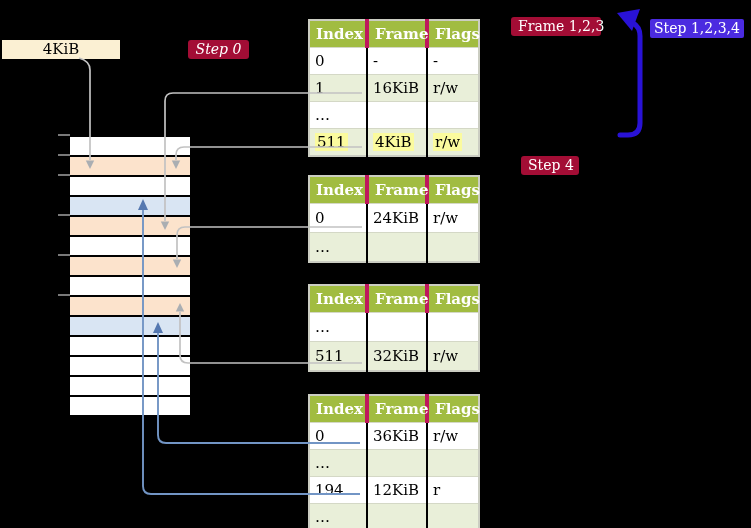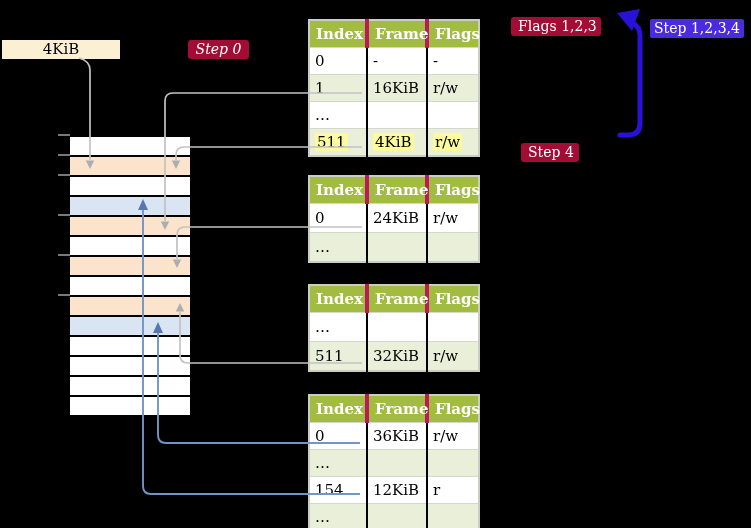--- a/index.html
+++ b/index.html
@@ -15,21 +15,21 @@
   }
   .badge {
     position:absolute; height:19px; line-height:19px; padding:0 7px;
     background:#A30D35; color:#fff; font-size:14px; border-radius:3px;
     text-align:center; white-space:nowrap;
   }
   .badge.blue { background:#4B2BE0; border-radius:2px; padding:0 4px; }
   .badge-step0   { left:188px; top:40px;  width:47px;font-style:italic; }
   .badge-steps123{ left:511px; top:17px;  width:76px; }
   .badge-steps1234{ left:650px; top:19px; }
-  .badge-step4   { left:521px; top:143px; width:44px;text-align:center; }
+  .badge-step4   { left:521px; top:156px; width:44px;text-align:center; }
   
   .mem-col {
     position:absolute; left:70px; top:135px; width:120px; height:280px;
   }
   .mem-row { height:20px; box-sizing:border-box; border-top:2px solid #000; }
   .mem-row:first-child { border-top:none; height:18px; margin-top:2px; }
   .frame-white  { background:#FFFFFF; }
   .frame-orange { background:#FCE3CC; }
   .frame-blue   { background:#D9E5F3; }
   
@@ -61,21 +61,21 @@
   .loop-head { fill:#2912D6; stroke:none; }
 </style>
 </head>
 <body>
 
 <div class="canvas">
 
   <div class="label-box">4KiB</div>
 
   <div class="badge badge-step0">Step 0</div>
-  <div class="badge badge-steps123">Flags 1,2,3</div>
+  <div class="badge badge-steps123">Frame 1,2,3</div>
   <div class="badge blue badge-steps1234">Step 1,2,3,4</div>
   <div class="badge badge-step4">Step 4</div>
 
   <div class="mem-col" id="memory-frames">
       <div class="mem-row frame-white"></div>
       <div class="mem-row frame-orange"></div>
       <div class="mem-row frame-white"></div>
       <div class="mem-row frame-blue"></div>
       <div class="mem-row frame-orange"></div>
       <div class="mem-row frame-white"></div>
@@ -190,21 +190,21 @@
       <td>0</td>
       <td>36KiB</td>
       <td>r/w</td>
     </tr>
     <tr class="alt">
       <td>…</td>
       <td></td>
       <td></td>
     </tr>
     <tr>
-      <td>154</td>
+      <td>194</td>
       <td>12KiB</td>
       <td>r</td>
     </tr>
     <tr class="alt">
       <td>…</td>
       <td></td>
       <td></td>
     </tr>
   </tbody>
     </table>

